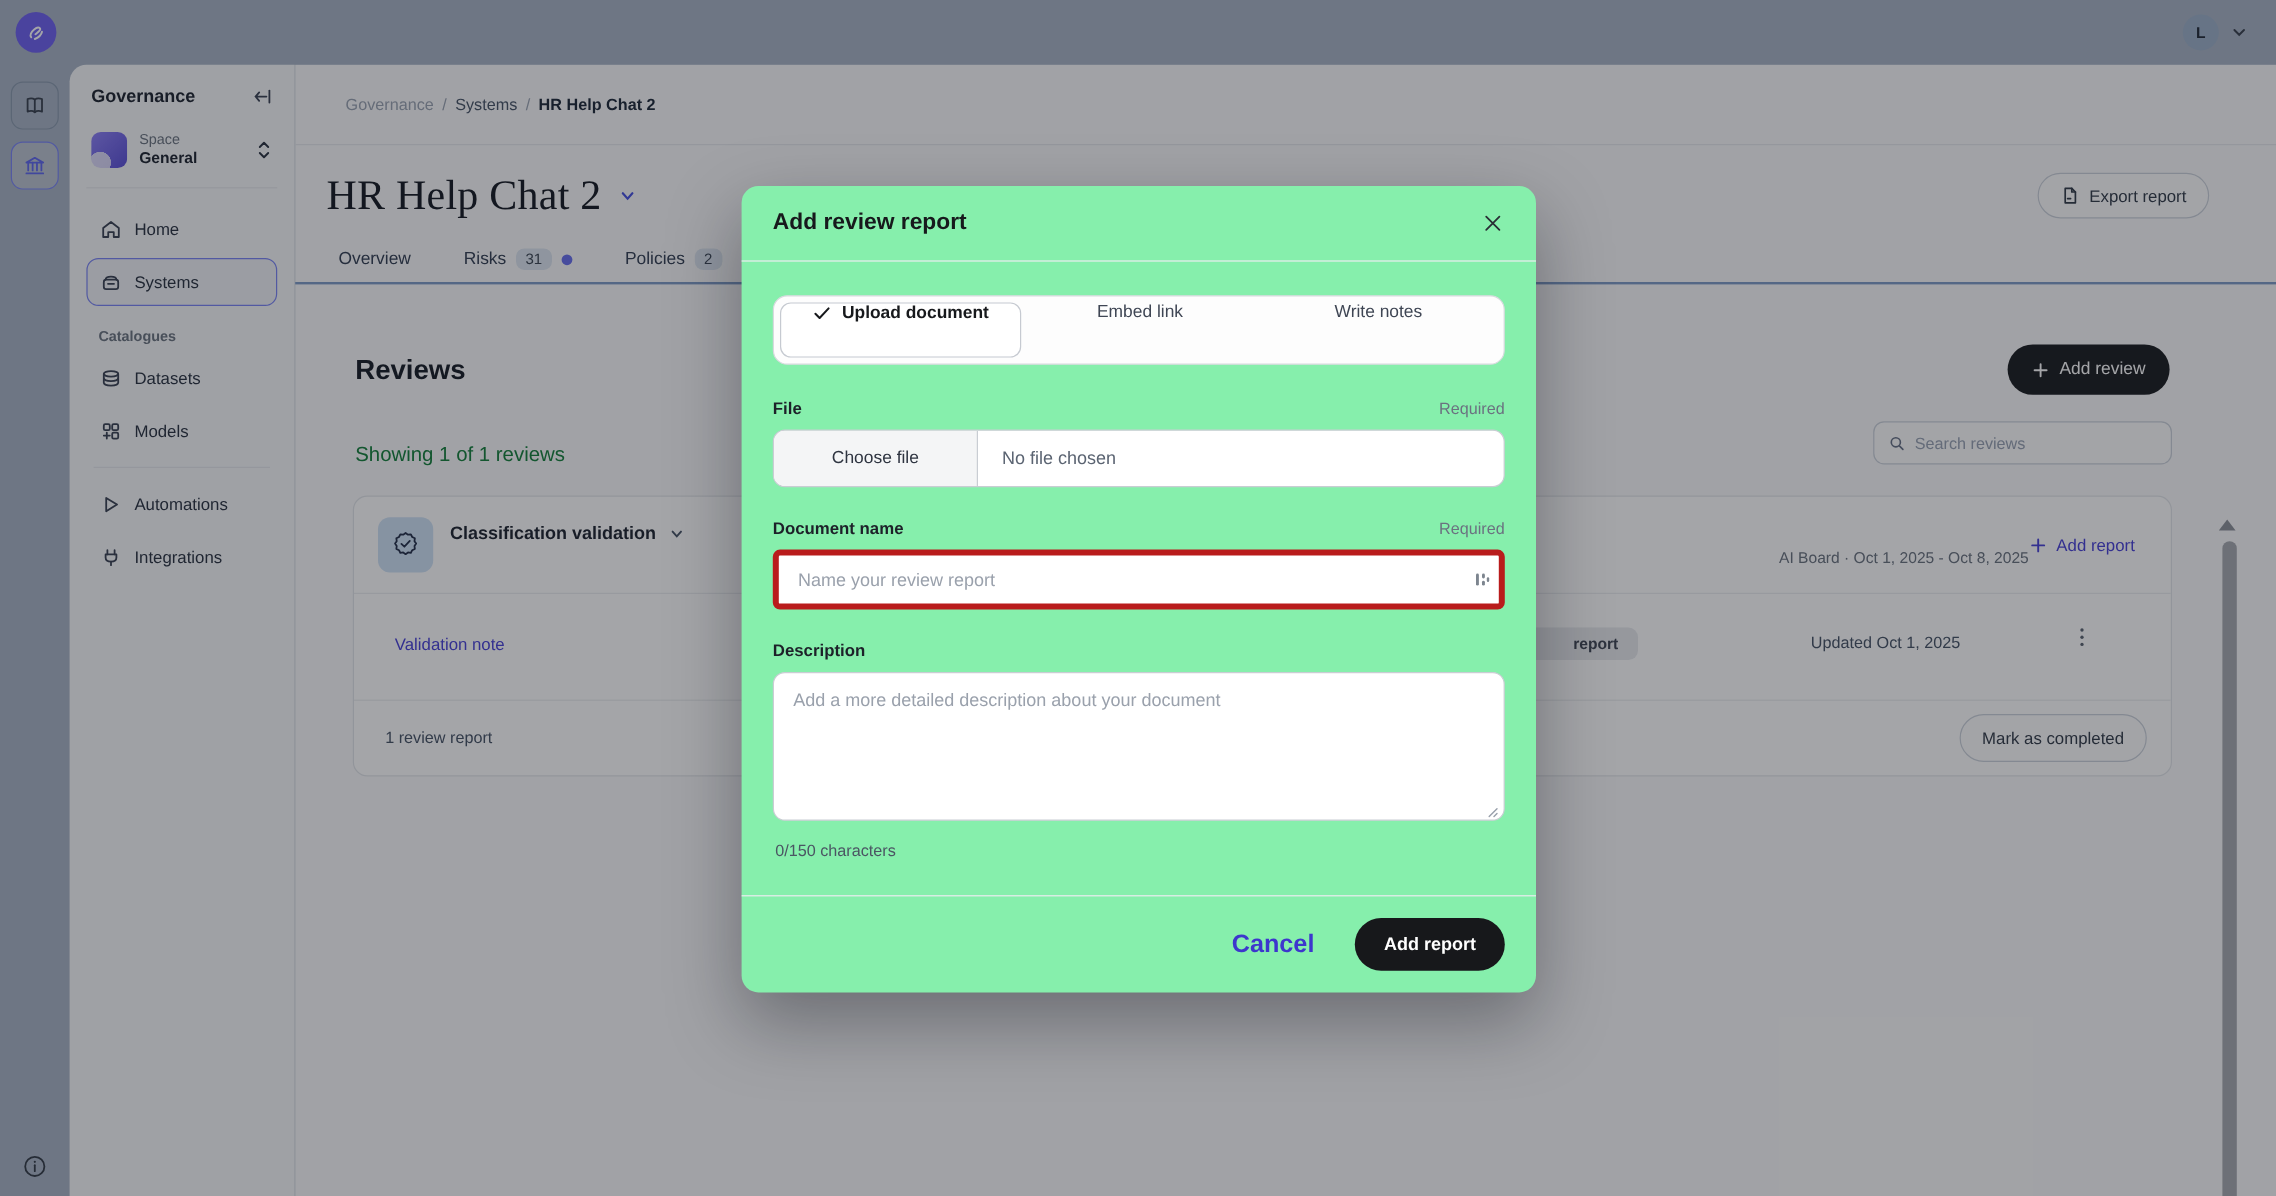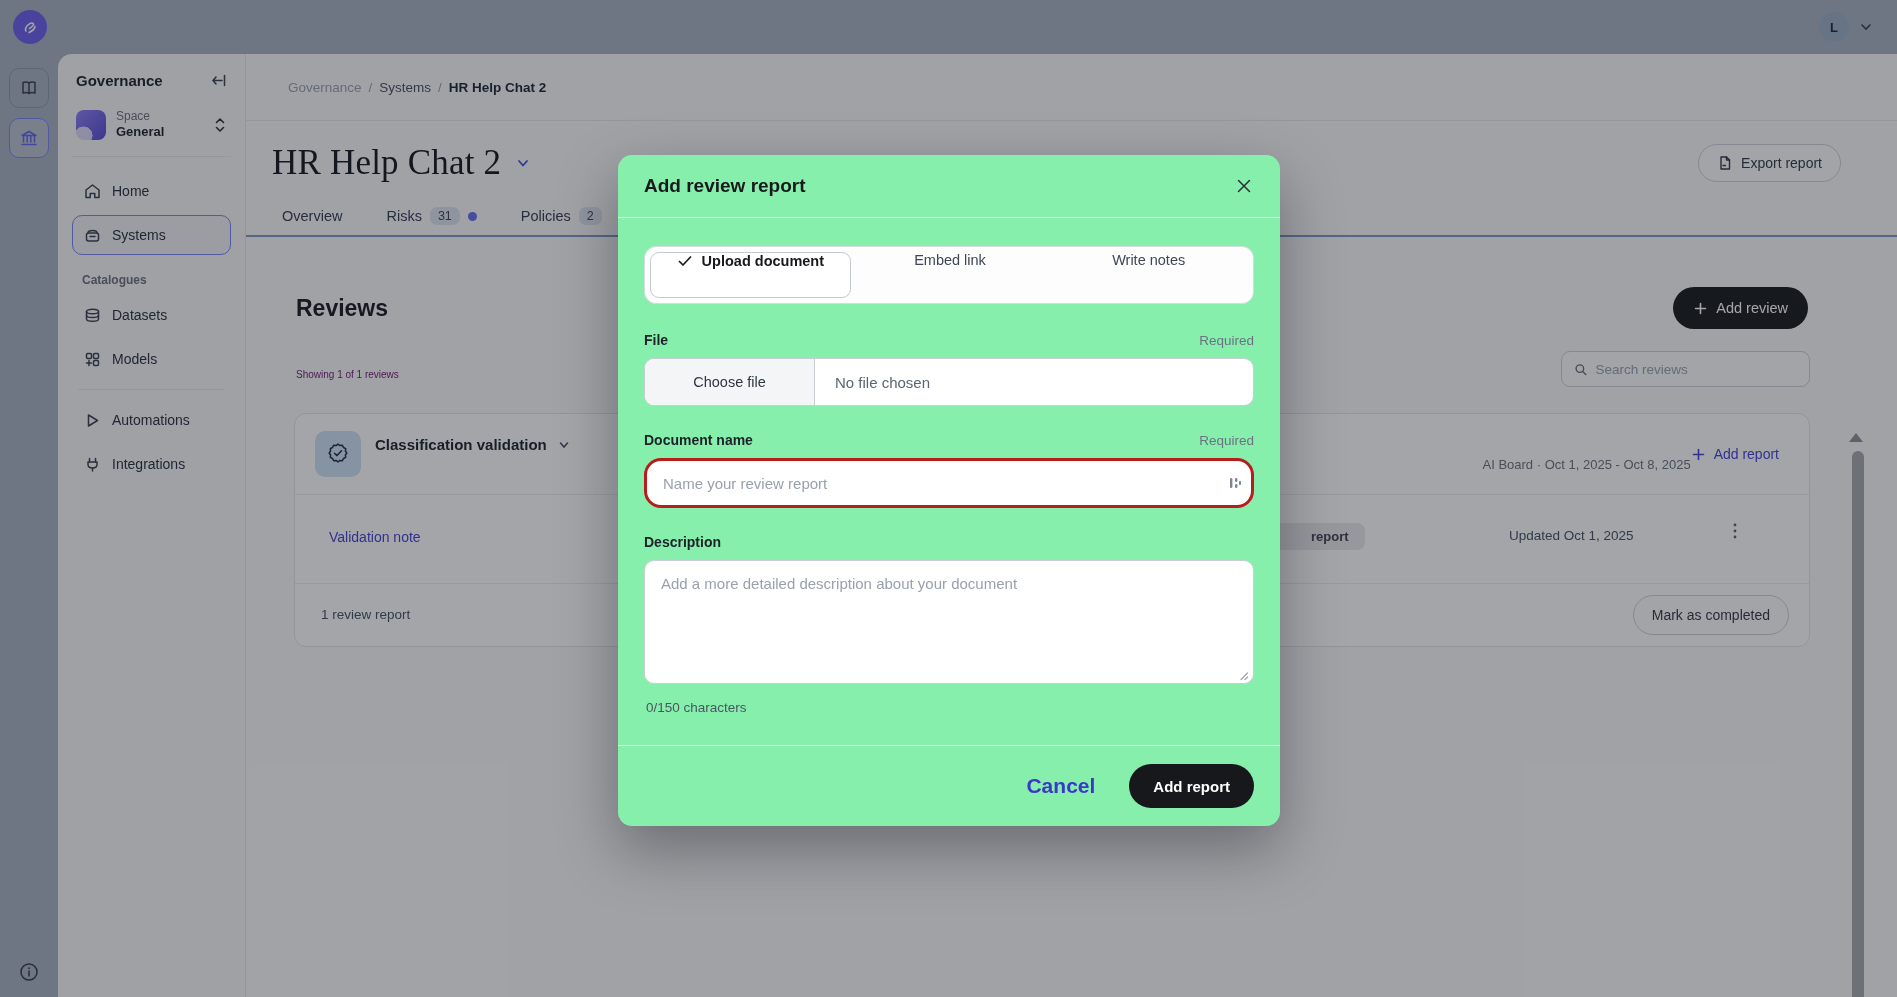--- a/index.html
+++ b/index.html
@@ -47,21 +47,21 @@
   .page-title-wrap { display:flex; align-items:center; gap:14px; }
   .page-title { font-family:"Liberation Serif", serif; font-size:35px; font-weight:500; color:#161b24; letter-spacing:0.2px; }
   .btn-outline { display:flex; align-items:center; gap:8px; height:38px; padding:0 18px; border-radius:999px; border:1px solid #ccd2db; background:#fdfdfe; font-size:14px; color:#333c49; }
   .tabsrow { display:flex; align-items:center; gap:44px; padding:20px 0 0 36px; height:54px; border-bottom:2px solid #7e9cc7; }
   .tab { display:flex; align-items:center; gap:8px; font-size:14.5px; color:#344054; padding-bottom:6px; }
   .tab-badge { background:#dde6f0; color:#3c4654; border-radius:7px; font-size:12.5px; padding:2px 8px; }
   .tab-dot { width:9px; height:9px; border-radius:50%; background:#6a70ee; }
 
   .scrollarea { position:relative; height:743px; }
   .reviews-heading { position:absolute; left:50px; top:58px; font-size:23px; font-weight:700; color:#181d27; }
-  .showing { position:absolute; left:50px; top:132px; font-size:10px; color:#701a75; }
+  .showing { position:absolute; left:50px; top:132px; font-size:17px; color:#15803d; }
   .btn-dark { display:flex; align-items:center; gap:8px; height:42px; padding:0 20px; border-radius:999px; background:#1b1d21; color:#fff; font-size:14.5px; }
   .add-review { position:absolute; right:89px; top:50px; }
   .search-box { position:absolute; right:87px; top:114px; width:249px; height:36px; border:1px solid #ccd2db; border-radius:9px; background:#fdfdfe; display:flex; align-items:center; gap:8px; padding:0 12px; }
   .search-box input { border:none; outline:none; background:transparent; font-size:13.5px; color:#333; width:100%; font-family:"Liberation Sans", sans-serif; }
   .search-box input::placeholder { color:#98a2b3; }
 
   .card { position:absolute; left:48px; top:176px; width:1516px; height:234px; background:#ffffff; border:1px solid #e3e6ea; border-radius:12px;text-align:right; }
   .card-head { display:flex; align-items:center; height:80px; padding:0 30px 0 20px; }
   .seal { width:46px; height:46px; border-radius:10px; background:#cfe2f6; display:flex; align-items:center; justify-content:center; margin-right:14px; }
   .card-titles { flex:1; }
@@ -92,21 +92,21 @@
   .seg { display:flex; align-items:stretch; border:1px solid #d7dade; border-radius:12px; background:#fdfdfd; height:58px; padding:5px; margin-bottom:28px; }
   .seg-item { flex:1; display:flex; justify-content:center; gap:9px; font-size:14.5px; color:#3f4654; border-radius:9px; }
   .seg-item.selected { background:#ffffff; border:1px solid #c6cad1; font-weight:700; color:#17191c; }
   .label-row { display:flex; align-items:center; justify-content:space-between; margin-bottom:10px; }
   .field-label { font-size:14px; font-weight:700; color:#1d2129; }
   .required { font-size:13.5px; color:#6b7280; }
   .file-ctrl { display:flex; align-items:stretch; height:48px; border:1px solid #c9cdd3; border-radius:10px; overflow:hidden; margin-bottom:26px; background:#fff; }
   .choose-btn { width:170px; background:#f4f5f6; border-right:1px solid #c9cdd3; display:flex; align-items:center; justify-content:center; font-size:14.5px; color:#2e3440; }
   .file-status { display:flex; align-items:center; padding-left:20px; font-size:15px; color:#5b6472; }
   .text-field { position:relative; margin-bottom:26px; }
-  .text-field input { width:100%; height:50px; border:3px solid #b91c1c; border-radius:17px; padding:0 40px 0 16px; font-size:15px; color:#17191c; outline:none; background:#fff; font-family:"Liberation Sans", sans-serif; }
+  .text-field input { width:100%; height:50px; border:5px solid #b91c1c; border-radius:6px; padding:0 40px 0 16px; font-size:15px; color:#17191c; outline:none; background:#fff; font-family:"Liberation Sans", sans-serif; }
   .text-field input::placeholder { color:#9aa1ac; }
   .field-icon { position:absolute; right:12px; top:17px; }
   .desc-wrap { position:relative; }
   .desc-wrap textarea { width:100%; height:124px; border:1px solid #c9cdd3; border-radius:10px; padding:14px 16px; font-size:15px; color:#17191c; outline:none; resize:none; background:#fff; font-family:"Liberation Sans", sans-serif; }
   .desc-wrap textarea::placeholder { color:#9aa1ac; }
   .resize-grip { position:absolute; right:5px; bottom:7px; pointer-events:none; }
   .counter { font-size:13.5px; color:#4b5563; margin:12px 0 22px 2px; }
   .modal-foot { display:flex; align-items:center; justify-content:flex-end; gap:34px; padding:18px 26px; border-top:1px solid #ebedf0; }
   .cancel-link { font-size:21px; font-weight:700; color:#3d36cd; }
   .submit-btn { height:44px; padding:0 24px; border-radius:999px; background:#17181b; color:#fff; font-size:15px; font-weight:700; display:flex; align-items:center; }

